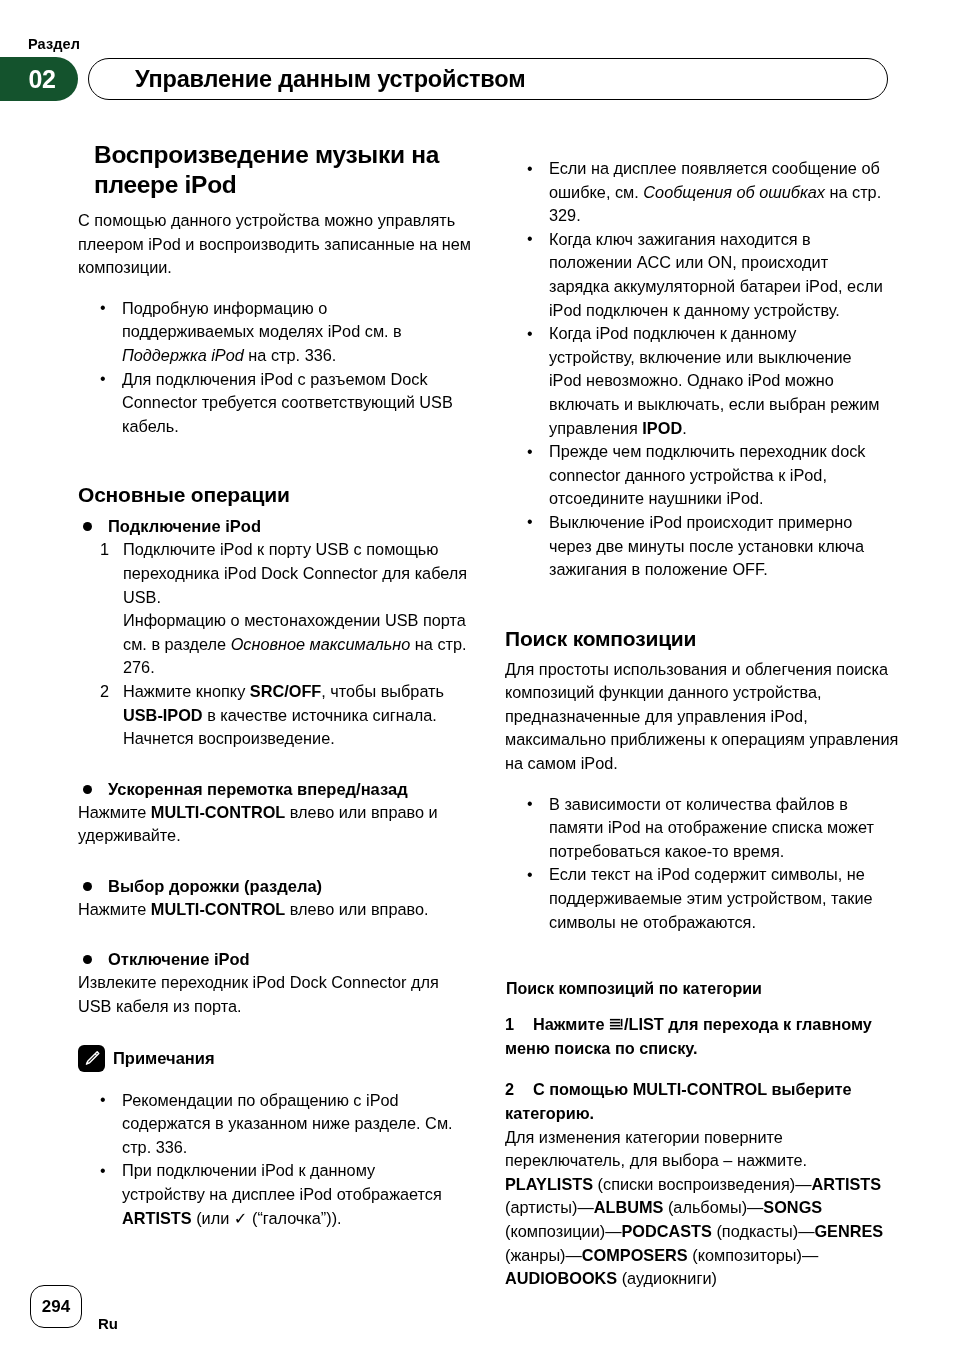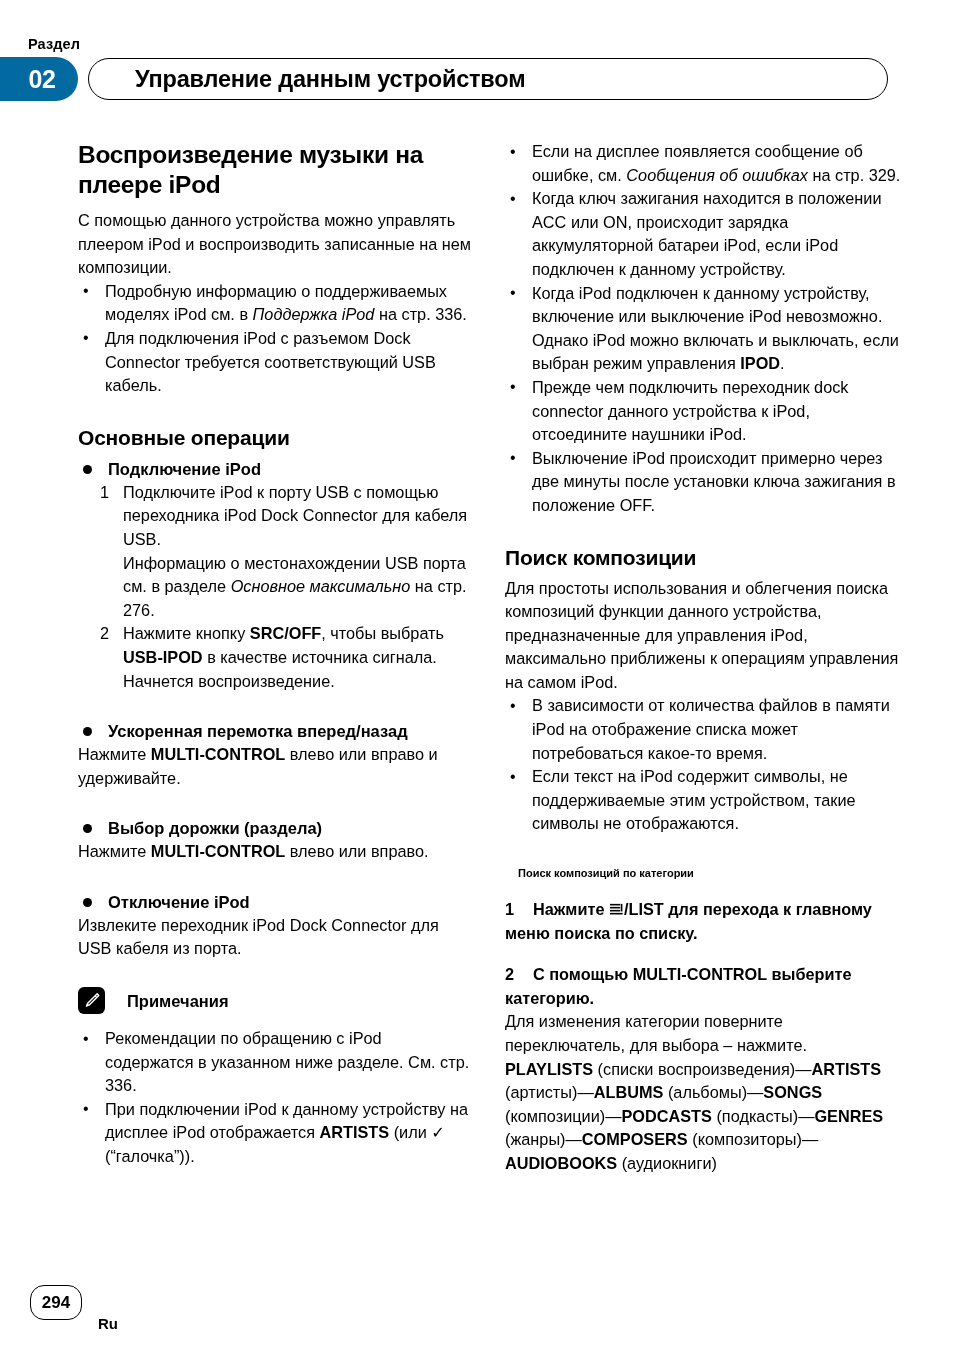--- a/index.html
+++ b/index.html
@@ -31,21 +31,21 @@
     font-size: 14.5px;
     font-weight: bold;
     letter-spacing: 0.1px;
   }
   .chapter-badge {
     position: absolute;
     left: 0;
     top: 57px;
     width: 78px;
     height: 44px;
-    background: #0369a1;
+    background: #14532d;
     border-radius: 0 22px 22px 0;
     color: #ffffff;
     font-size: 25px;
     font-weight: bold;
     display: flex;
     align-items: center;
     justify-content: center;
     padding-left: 6px;
     box-sizing: border-box;
     letter-spacing: -0.5px;
@@ -78,49 +78,49 @@
     width: 396px;
   }
   .col-left  { left: 78px; }
   .col-right { left: 505px; }
 
   
   h1.sec-title {
     font-size: 24.5px;
     font-weight: bold;
     line-height: 30px;
-    margin: 0 0 9px 0;
+    margin: 0 0 9px 16px;
     letter-spacing: -0.3px;
   }
   h2.sub-title {
     font-size: 21px;
     font-weight: bold;
     line-height: 27px;
     margin: 0 0 6px 0;
     letter-spacing: -0.2px;
   }
   h3.minor-title {
-    font-size: 11px;
+    font-size: 16px;
     font-weight: bold;
     line-height: 23px;
-    margin: 0 0 4px 13px;
+    margin: 0 0 4px 1px;
   }
   p.body {
     font-size: 16.3px;
     line-height: 23.6px;
     margin: 0;
   }
   .gap-sm { height: 9px; }
   .gap-md { height: 18px; }
   .gap-lg { height: 26px; }
 
   
   ul.bullets {
     list-style: none;
-    margin: 0;
+    margin: 17px;
     padding: 0;
   }
   ul.bullets > li {
     position: relative;
     padding-left: 27px;
     font-size: 16.3px;
     line-height: 23.6px;
     margin: 0;
   }
   ul.bullets > li::before {
@@ -173,21 +173,21 @@
     width: 28px;
   }
 
   i, .ital { font-style: italic; }
   b, .bold { font-weight: bold; }
 
   
   .note-head {
     display: flex;
     align-items: center;
-    gap: 22px;
+    gap: 8px;
     margin-bottom: 13px;
   }
   .note-icon {
     width: 27px;
     height: 27px;
     background: #000;
     border-radius: 6px;
     display: inline-flex;
     align-items: center;
     justify-content: center;
@@ -204,21 +204,21 @@
     display: inline-block;
     vertical-align: -2px;
     width: 15px;
     height: 15px;
   }
   .page-num {
     position: absolute;
     left: 30px;
     top: 1285px;
     width: 52px;
-    height: 35px;
+    height: 43px;
     border: 1.6px solid #000;
     border-radius: 14px;
     font-size: 17px;
     font-weight: bold;
     display: flex;
     align-items: center;
     justify-content: center;
     box-sizing: border-box;
   }
   .lang-code {

